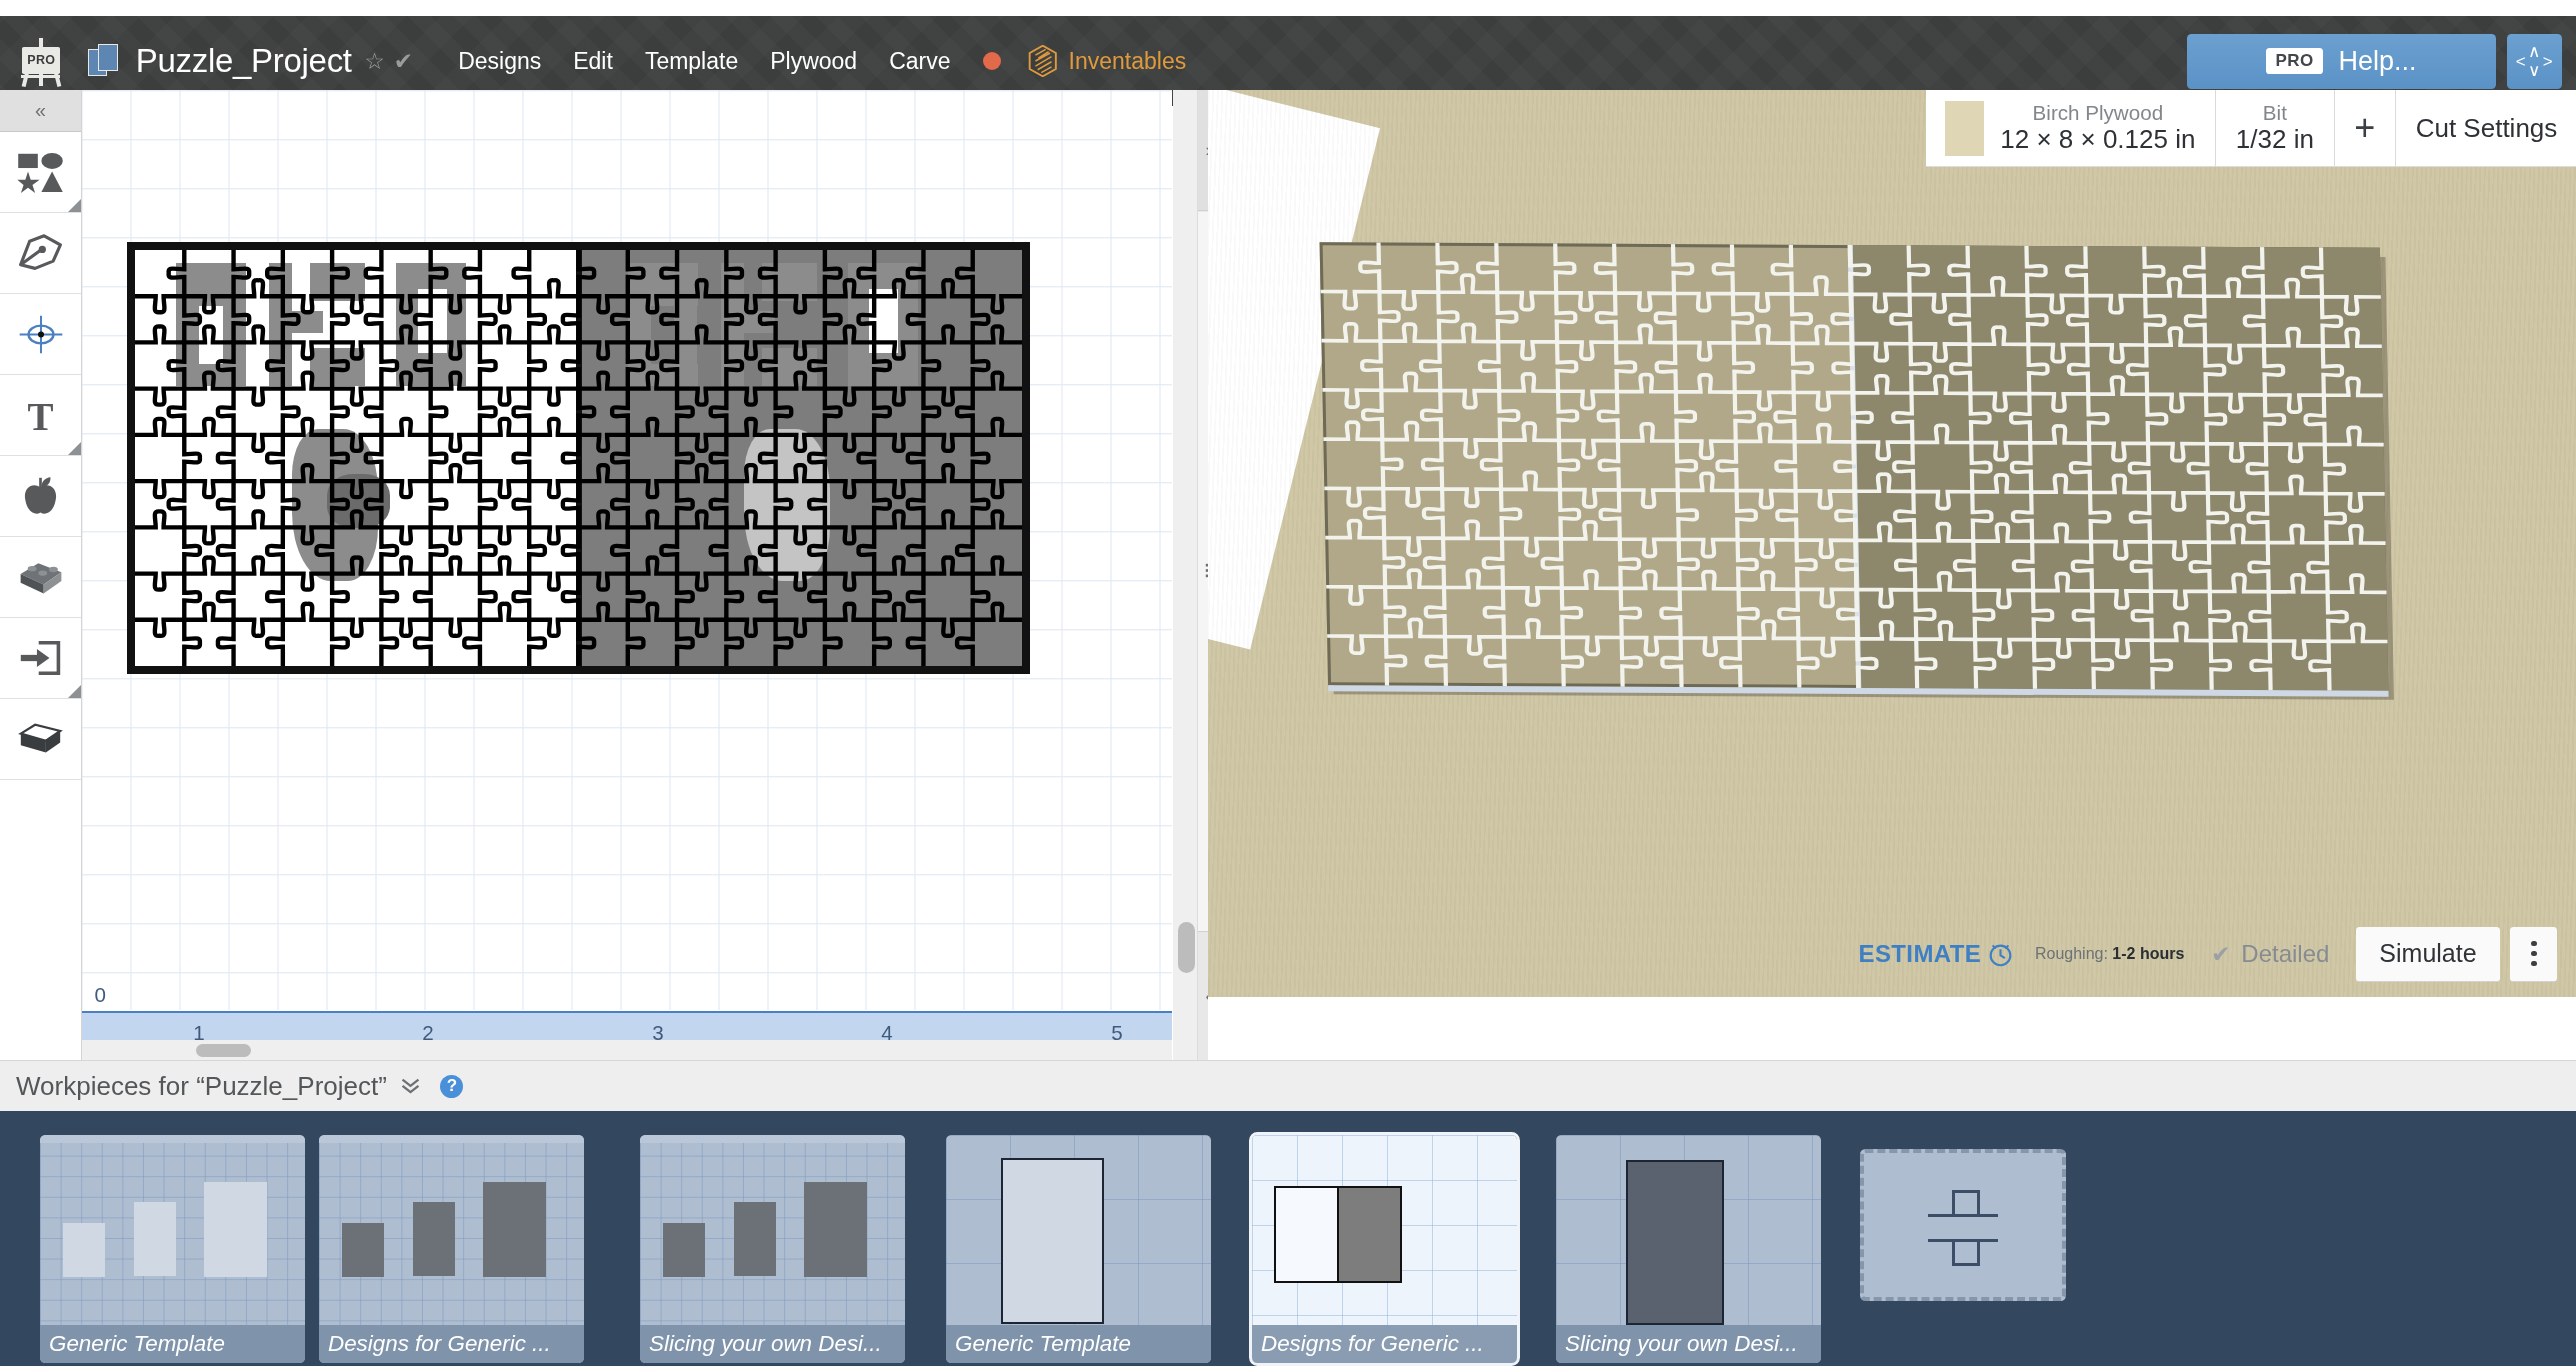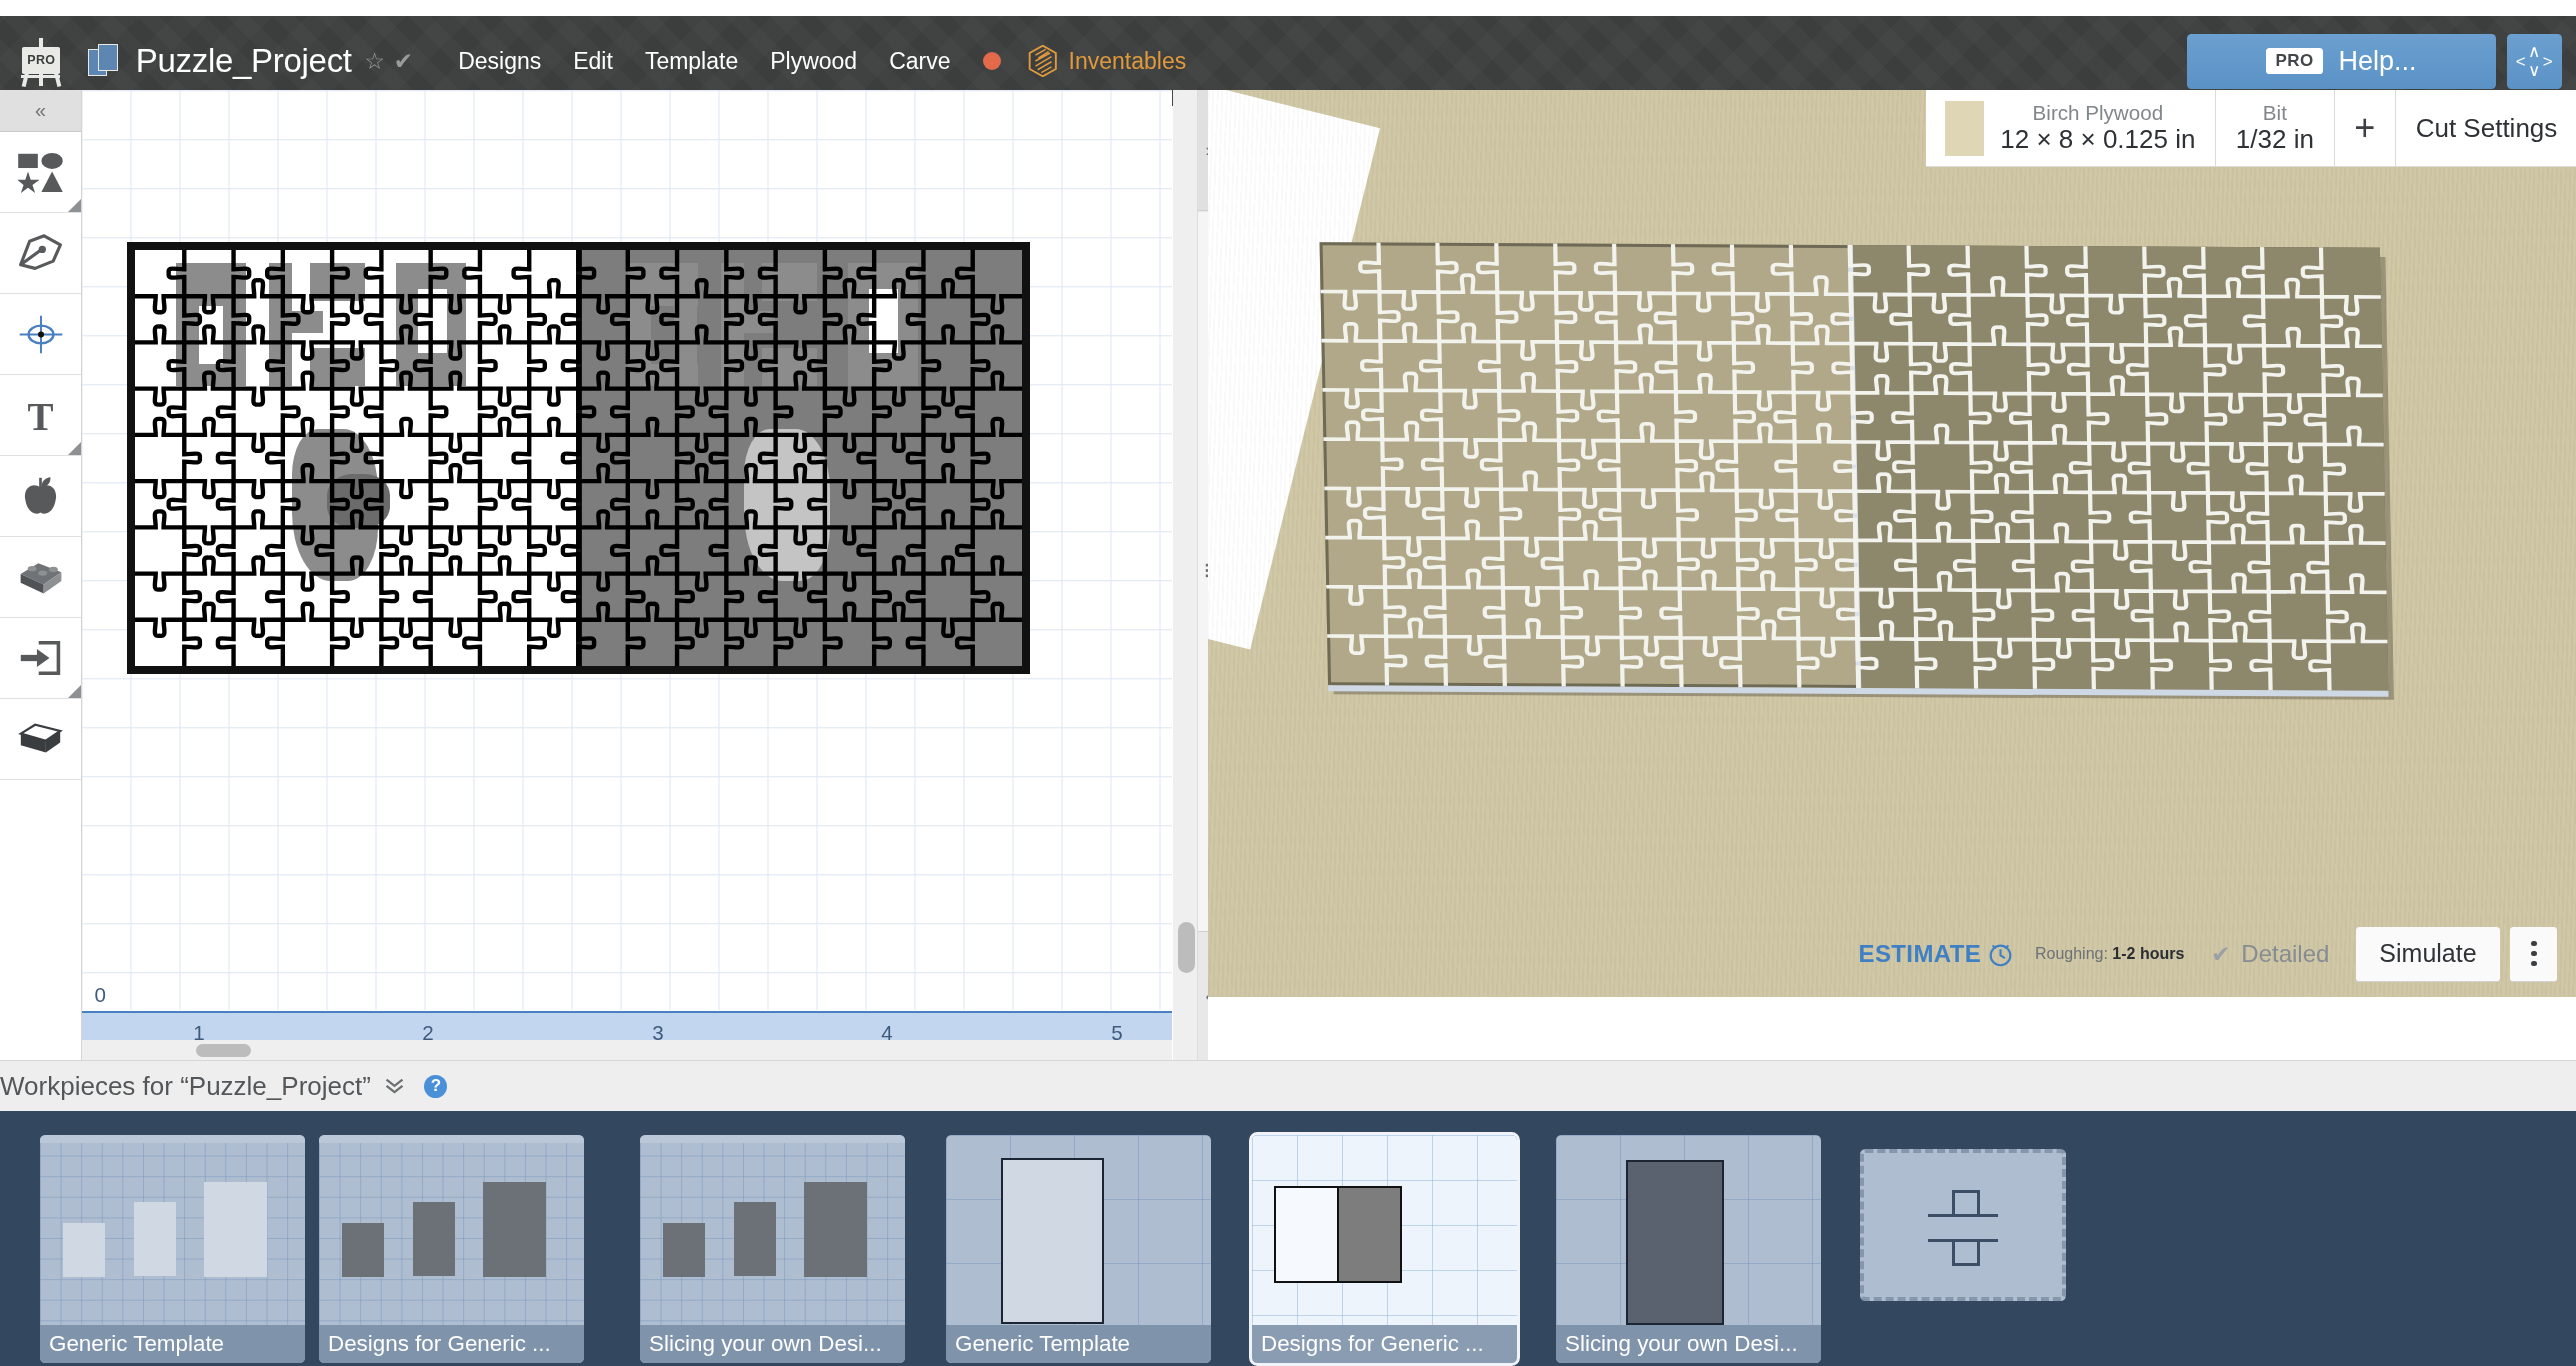--- a/index.html
+++ b/index.html
@@ -252,30 +252,31 @@
   .seg .top{ color:#82878b; font-size:20.6px; }
   .seg .bot{ color:#2e3236; font-size:26px; }
   #plus-seg{ color:#3c4044; font-size:36px; padding:0 23px; display:flex; align-items:center;}
   #cut-settings{ color:#2e3236; font-size:26px; display:flex; align-items:center; padding:0 23px;}
 
   
   #tray-header{
     position:absolute; left:0; top:1060px; width:2576px; height:51px;
     background:#eeeeee; display:flex; align-items:center; border-top:0.9px solid #d6d6d6;
   }
-  #tray-title{ color:#545759; font-size:26px; }
+  #tray-title{ margin-left:16px; color:#545759; font-size:26px; }
   #tray-caret{ margin-left:12.5px; color:#6d7072; font-size:19.7px; }
   #tray-help{
     margin-left:18px; width:23px; height:23px; border-radius:50%;
     background:#4a90d9; color:#fff; font-size:17px; font-weight:bold;
     display:flex; align-items:center; justify-content:center;
   }
   #tray{
     position:absolute; left:0; top:1111px; width:2576px; height:256px;
     background:#33475f;
+    font-style:italic;
   }
   .card{
     position:absolute; top:24px; width:265px; height:228px;
     border-radius:5.4px; overflow:hidden; background:#aebdd0;
     display:flex; flex-direction:column;
   }
   .card.sel{ outline:3.6px solid #f0f3f7; }
   .card .thumb{ flex:1; position:relative; overflow:hidden; }
   .card .cap{
     height:38px; background:#7f93ab; color:#fff; font-size:22.4px;

